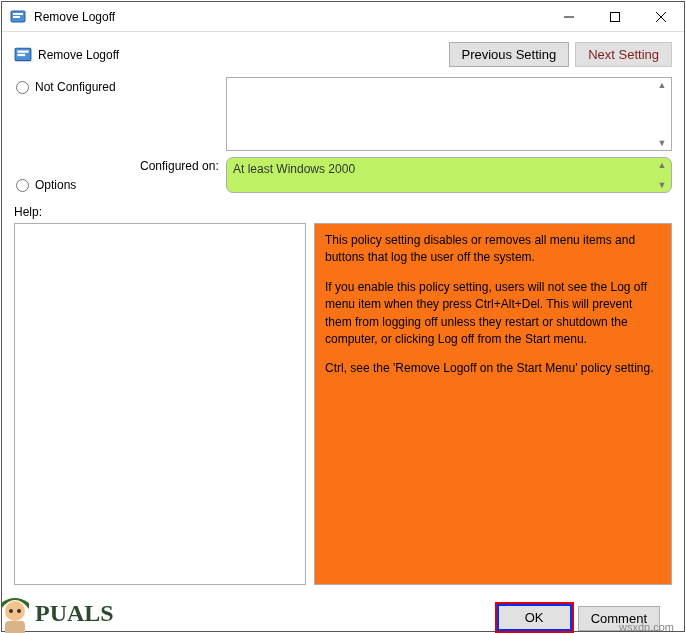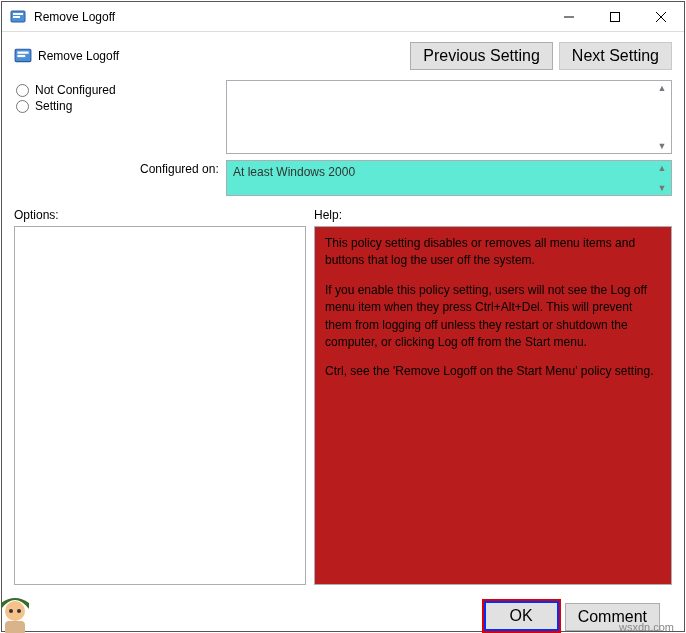--- a/index.html
+++ b/index.html
@@ -8,42 +8,42 @@
     .titlebar { height: 30px; display: flex; align-items: center; border-bottom: 1px solid #ddd; }
     .titlebar-icon { width: 16px; height: 16px; margin: 0 8px; }
     .titlebar-text { flex: 0 0 auto; font-size: 12px; }
     .titlebar-spacer { flex: 1; }
     .titlebar-btn { width: 46px; height: 30px; display: flex; align-items: center; justify-content: center; font-family: inherit; }
     .content { flex: 1; padding: 10px 12px 0 12px; display: flex; flex-direction: column; }
     .header-row { display: flex; align-items: center; margin-bottom: 10px; }
     .header-icon { width: 18px; height: 18px; margin-right: 6px; }
     .header-title { font-size: 12px; }
     .nav-buttons { margin-left: auto; display: flex; gap: 6px; }
-    .btn { background: #e1e1e1; border: 1px solid #adadad; padding: 4px 12px; font-size: 16px; font-family: inherit; cursor: pointer; min-width: 75px; }
-    .btn:disabled { color: #000000; background: #e1e1e1; border-color: #cacaca; cursor: default; }
+    .btn { background: #e1e1e1; border: 1px solid #adadad; padding: 4px 12px; font-size: 13px; font-family: inherit; cursor: pointer; min-width: 75px; }
+    .btn:disabled { color: #7f1d1d; background: #e1e1e1; border-color: #cacaca; cursor: default; }
     .nav-buttons .btn { min-width: 95px; }
     .top-grid { display: grid; grid-template-columns: 120px 80px 1fr; grid-template-rows: auto auto; column-gap: 6px; row-gap: 6px; margin-bottom: 12px; }
-    .radio-group { grid-column: 1; grid-row: 1 / span 2; display: flex; flex-direction: column; padding-top: 2px; }
+    .radio-group { grid-column: 1; grid-row: 1 / span 2; display: flex; flex-direction: column; gap: 10px; padding-top: 2px; justify-content: space-between; }
     .radio-item { display: flex; align-items: center; gap: 6px; font-size: 12px; padding: 1px 2px; }
     .radio-item input { margin: 0; }
     .highlight-enabled { border: 2px solid #d00; padding: 3px 2px; margin: -4px -2px; }
     .comment-label { grid-column: 2; grid-row: 1; padding-top: 2px; }
     .comment-box { grid-column: 3; grid-row: 1; }
     .supported-label { grid-column: 2; grid-row: 2; padding-top: 2px; white-space: nowrap; }
     .supported-box { grid-column: 3; grid-row: 2; }
     .textarea-like { border: 1px solid #abadb3; width: 100%; font-family: inherit; font-size: 12px; padding: 4px 6px; resize: none; background: #fff; position: relative; }
     .comment-box .textarea-like { height: 74px; }
-    .supported-box .textarea-like { height: 36px; background: #5eead4; color: #333; }
+    .supported-box .textarea-like { height: 36px; background: #bef264; color: #333; border-radius: 7px; }
     .scroll-stub { position: absolute; right: 2px; top: 2px; bottom: 2px; width: 14px; display: flex; flex-direction: column; justify-content: space-between; pointer-events: none; }
     .scroll-arrow { font-size: 9px; color: #777; text-align: center; line-height: 10px; }
     .labels-row { display: flex; margin-bottom: 4px; }
     .options-label { width: 300px; }
     .main-panes { flex: 1; display: flex; gap: 8px; min-height: 0; }
     .options-pane { width: 292px; border: 1px solid #abadb3; background: #fff; }
-    .help-pane { flex: 1; border: 1px solid #abadb3; background: #b91c1c; padding: 8px 10px; font-size: 12px; line-height: 1.45; overflow: hidden; position: relative; }
+    .help-pane { flex: 1; border: 1px solid #abadb3; background: #f97316; padding: 8px 10px; font-size: 12px; line-height: 1.45; overflow: hidden; position: relative; }
     .help-pane p { margin-bottom: 12px; }
     .footer { height: 46px; display: flex; align-items: flex-end; justify-content: flex-end; gap: 6px; padding: 0 12px; border-top: none; }
     .highlight-ok { border: 2px solid #0030ff; outline: 2px solid #d00; outline-offset: 0; }
     .branding { position: absolute; left: -5px; bottom: -2px; font-size: 24px; font-weight: bold; color: #2e4a2e; pointer-events: none; z-index: 10; font-family: Georgia, serif;}
     .branding .avatar { display:inline-block; width:40px; height:40px; vertical-align:middle;}
     .wsxdn { position: absolute; right: 12px; bottom: 0px; font-size: 11px; color: #888; pointer-events: none; z-index: 10; }
   </style>
 </head>
 <body>
 
@@ -93,21 +93,21 @@
     </div>
 
     <div class="top-grid">
       <div class="radio-group">
         <label class="radio-item">
           <input type="radio" name="state" style="">
           <span>Not Configured</span>
         </label>
         <label class="radio-item">
           <input type="radio" name="state" style="">
-          <span>Setting</span>
+          <span>Options</span>
         </label>
       </div>
 
       <div class="comment-box">
         <div class="textarea-like">
           <span></span>
           <div class="scroll-stub">
             <span class="scroll-arrow">▲</span>
             <span class="scroll-arrow">▼</span>
           </div>
@@ -120,21 +120,20 @@
           <span>At least Windows 2000</span>
           <div class="scroll-stub">
             <span class="scroll-arrow">▲</span>
             <span class="scroll-arrow">▼</span>
           </div>
         </div>
       </div>
     </div>
 
     <div class="labels-row">
-      <div class="options-label">Options:</div>
       <div>Help:</div>
     </div>
 
     <div class="main-panes">
       <div class="options-pane"></div>
       <div class="help-pane">
         <p>This policy setting disables or removes all menu items and buttons that log the user off the system.</p>
         <p>If you enable this policy setting, users will not see the Log off menu item when they press Ctrl+Alt+Del. This will prevent them from logging off unless they restart or shutdown the computer, or clicking Log off from the Start menu.</p>
         <p>Ctrl, see the 'Remove Logoff on the Start Menu' policy setting.</p>
       </div>
@@ -149,15 +148,15 @@
 
 <div class="branding">
   <span class="avatar">
     <svg viewBox="0 0 40 40">
         <circle cx="20" cy="16" r="10" fill="#f4c28a"></circle>
         <path d="M6 14 Q20 -4 34 14 L34 8 Q20 -2 6 8 Z" fill="#3a6b2a"></path>
         <circle cx="16" cy="16" r="2" fill="#333"></circle>
         <circle cx="24" cy="16" r="2" fill="#333"></circle>
         <rect x="10" y="26" width="20" height="14" rx="4" fill="#d9b48a"></rect>
       </svg>
-  </span>
+  </span><span>PUALS</span>
 </div>
 <div class="wsxdn">wsxdn.com</div>
 
 </body></html>

